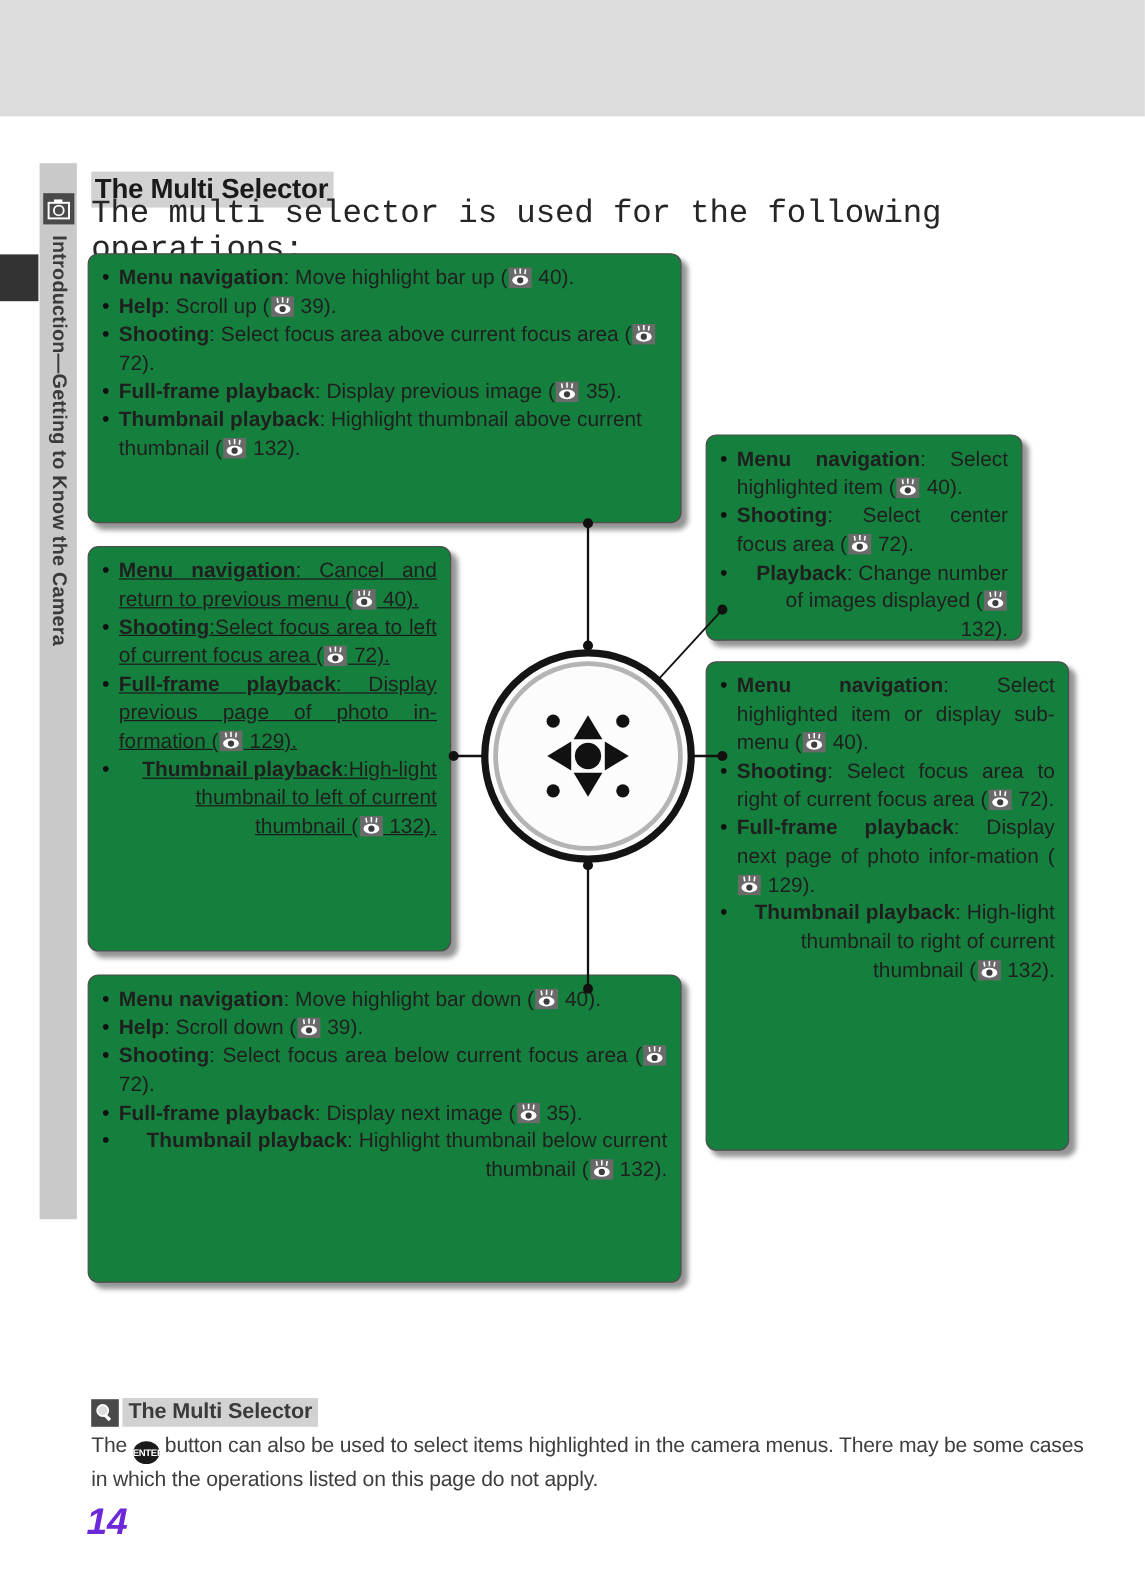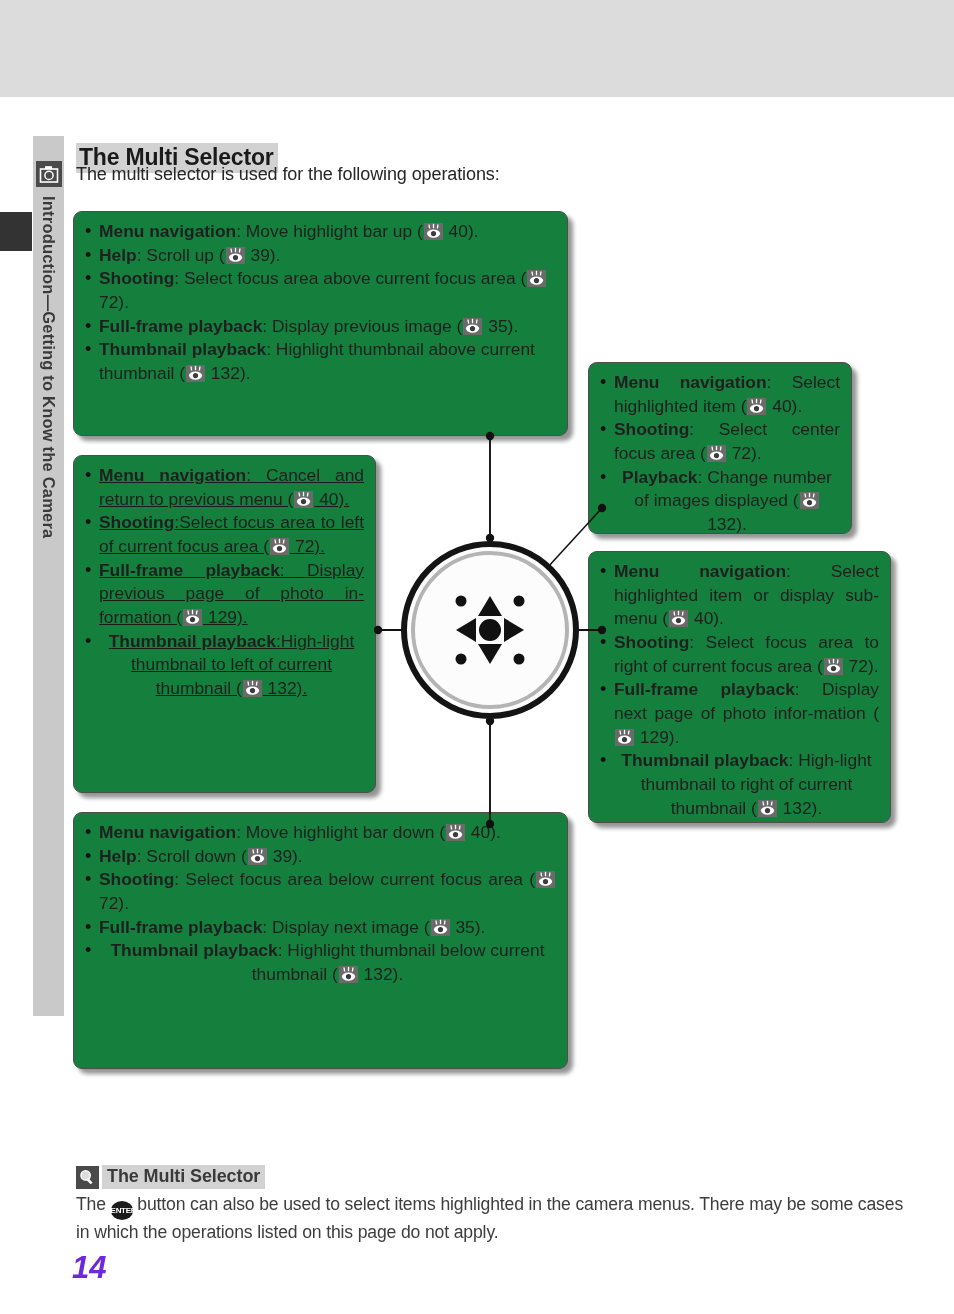--- a/index.html
+++ b/index.html
@@ -52,23 +52,24 @@
   .page-title{
     position:absolute;left:76px;top:128px;
     font-size:23px;font-weight:bold;
     background:#d2d2d2;
     padding:1px 5px 2px 3px;
     line-height:1.15;
     letter-spacing:-0.2px;
   }
   .lede{
     position:absolute;left:76px;top:164px;
-    font-size:18px;
+    font-size:27px;
     color:#262626;
     letter-spacing:-0.1px;
+    font-family:Liberation Mono, monospace;
   }
 
   
   .box{
     position:absolute;
     background:#15803d;
     border:1.6px solid #4d4d4d;
     border-radius:9px;
     box-shadow:5px 5px 4px rgba(0,0,0,.42);
     box-sizing:border-box;
@@ -84,39 +85,39 @@
     margin:0;
   }
   .box li::before{
     content:"\2022";
     position:absolute;left:0;top:-1px;
     font-size:18px;
     color:#111;
   }
   .box li b{font-weight:bold;}
   .justify li{text-align:justify;}
-  .justify li:last-child{text-align:center;}
+  .justify li:last-child{text-align:right;}
 
   
   .pref{
     display:inline-block;
     width:19px;height:17px;
     background:#6a6a6a;
     vertical-align:-3px;
     position:relative;
     margin:0 1px;
   }
   .pref svg{position:absolute;left:0;top:0;}
 
   
   #box-up   {left:73px; top:211px; width:495px; height:225px;}
   #box-left {left:73px; top:455px; width:303px; height:338px;text-decoration:underline;}
   #box-down {left:73px; top:812px; width:495px; height:257px;}
   #box-ctr  {left:588px;top:362px; width:264px; height:172px;}
-  #box-right{left:588px;top:551px; width:303px; height:272px;}
+  #box-right{left:588px;top:551px; width:303px; height:408px;}
 
   
   .dial-wrap{position:absolute;left:330px;top:400px;width:320px;height:460px;}
 
   
   .note{
     position:absolute;left:76px;top:1165px;width:830px;
   }
   .note-head{
     display:flex;align-items:center;gap:0px;

